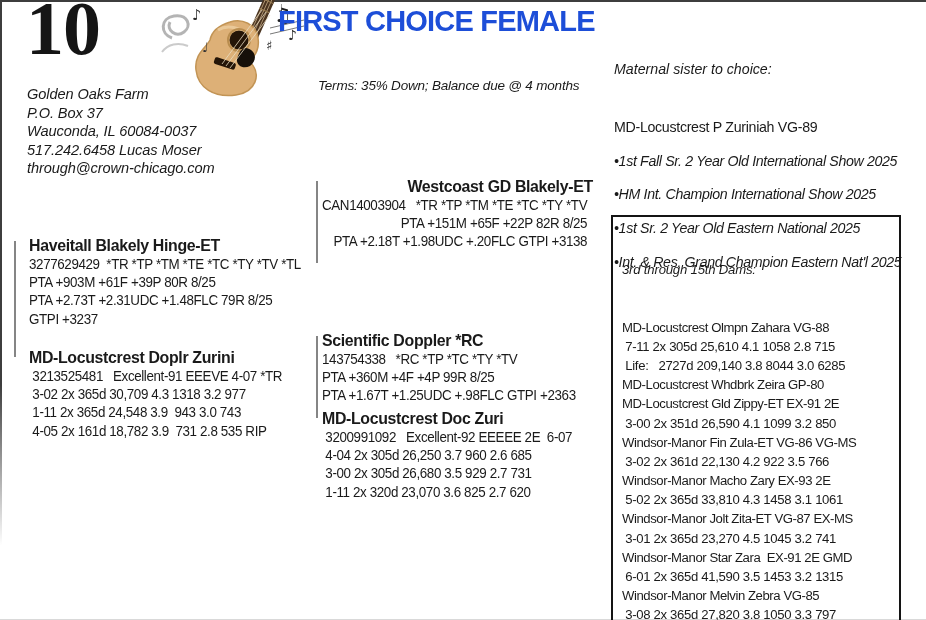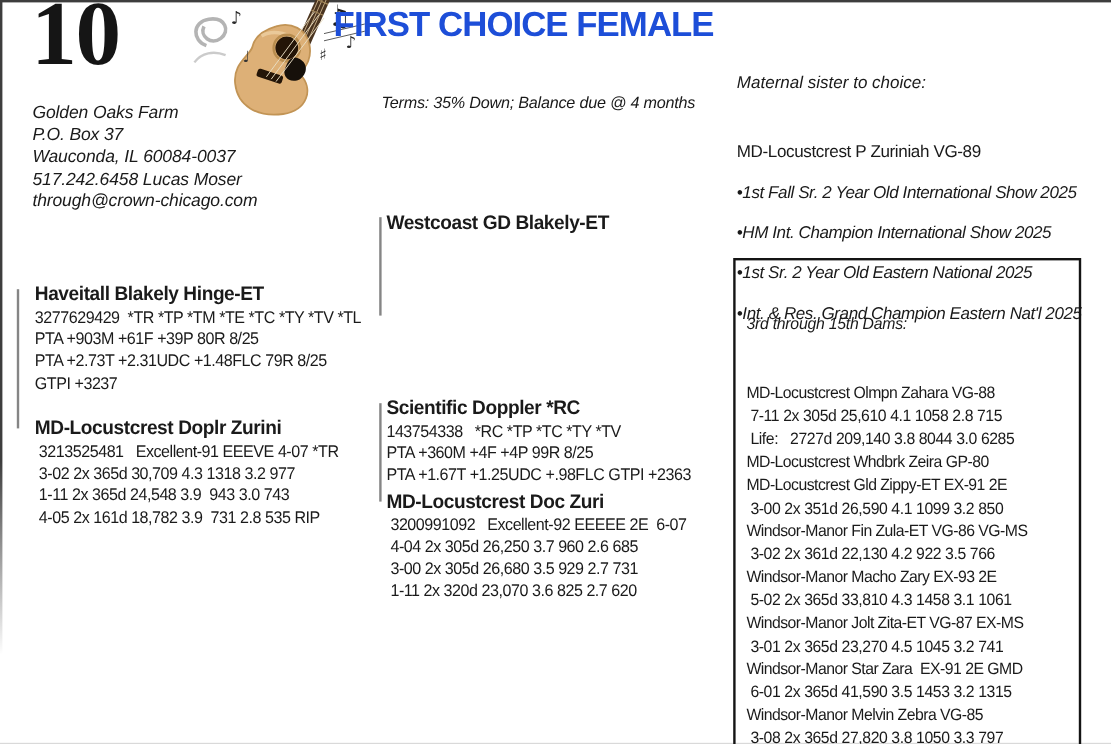--- a/index.html
+++ b/index.html
@@ -159,20 +159,25 @@
     <div>
         <div class="animal-line"> 3213525481   Excellent-91 EEEVE 4-07 *TR</div>
         <div class="animal-line"> 3-02 2x 365d 30,709 4.3 1318 3.2 977</div>
         <div class="animal-line"> 1-11 2x 365d 24,548 3.9  943 3.0 743</div>
         <div class="animal-line"> 4-05 2x 161d 18,782 3.9  731 2.8 535 RIP</div>
       </div>
   </div>
 
   <div class="animal" style="left:322px;top:177px;text-align:right;">
     <div class="animal-name">Westcoast GD Blakely-ET</div>
+    <div>
+        <div class="animal-line">CAN14003904   *TR *TP *TM *TE *TC *TY *TV</div>
+        <div class="animal-line">PTA +151M +65F +22P 82R 8/25</div>
+        <div class="animal-line">PTA +2.18T +1.98UDC +.20FLC GTPI +3138</div>
+      </div>
   </div>
 
 
   <div class="animal" style="left:322px;top:331px;">
     <div class="animal-name">Scientific Doppler *RC</div>
     <div>
         <div class="animal-line">143754338   *RC *TP *TC *TY *TV</div>
         <div class="animal-line">PTA +360M +4F +4P 99R 8/25</div>
         <div class="animal-line">PTA +1.67T +1.25UDC +.98FLC GTPI +2363</div>
       </div>

